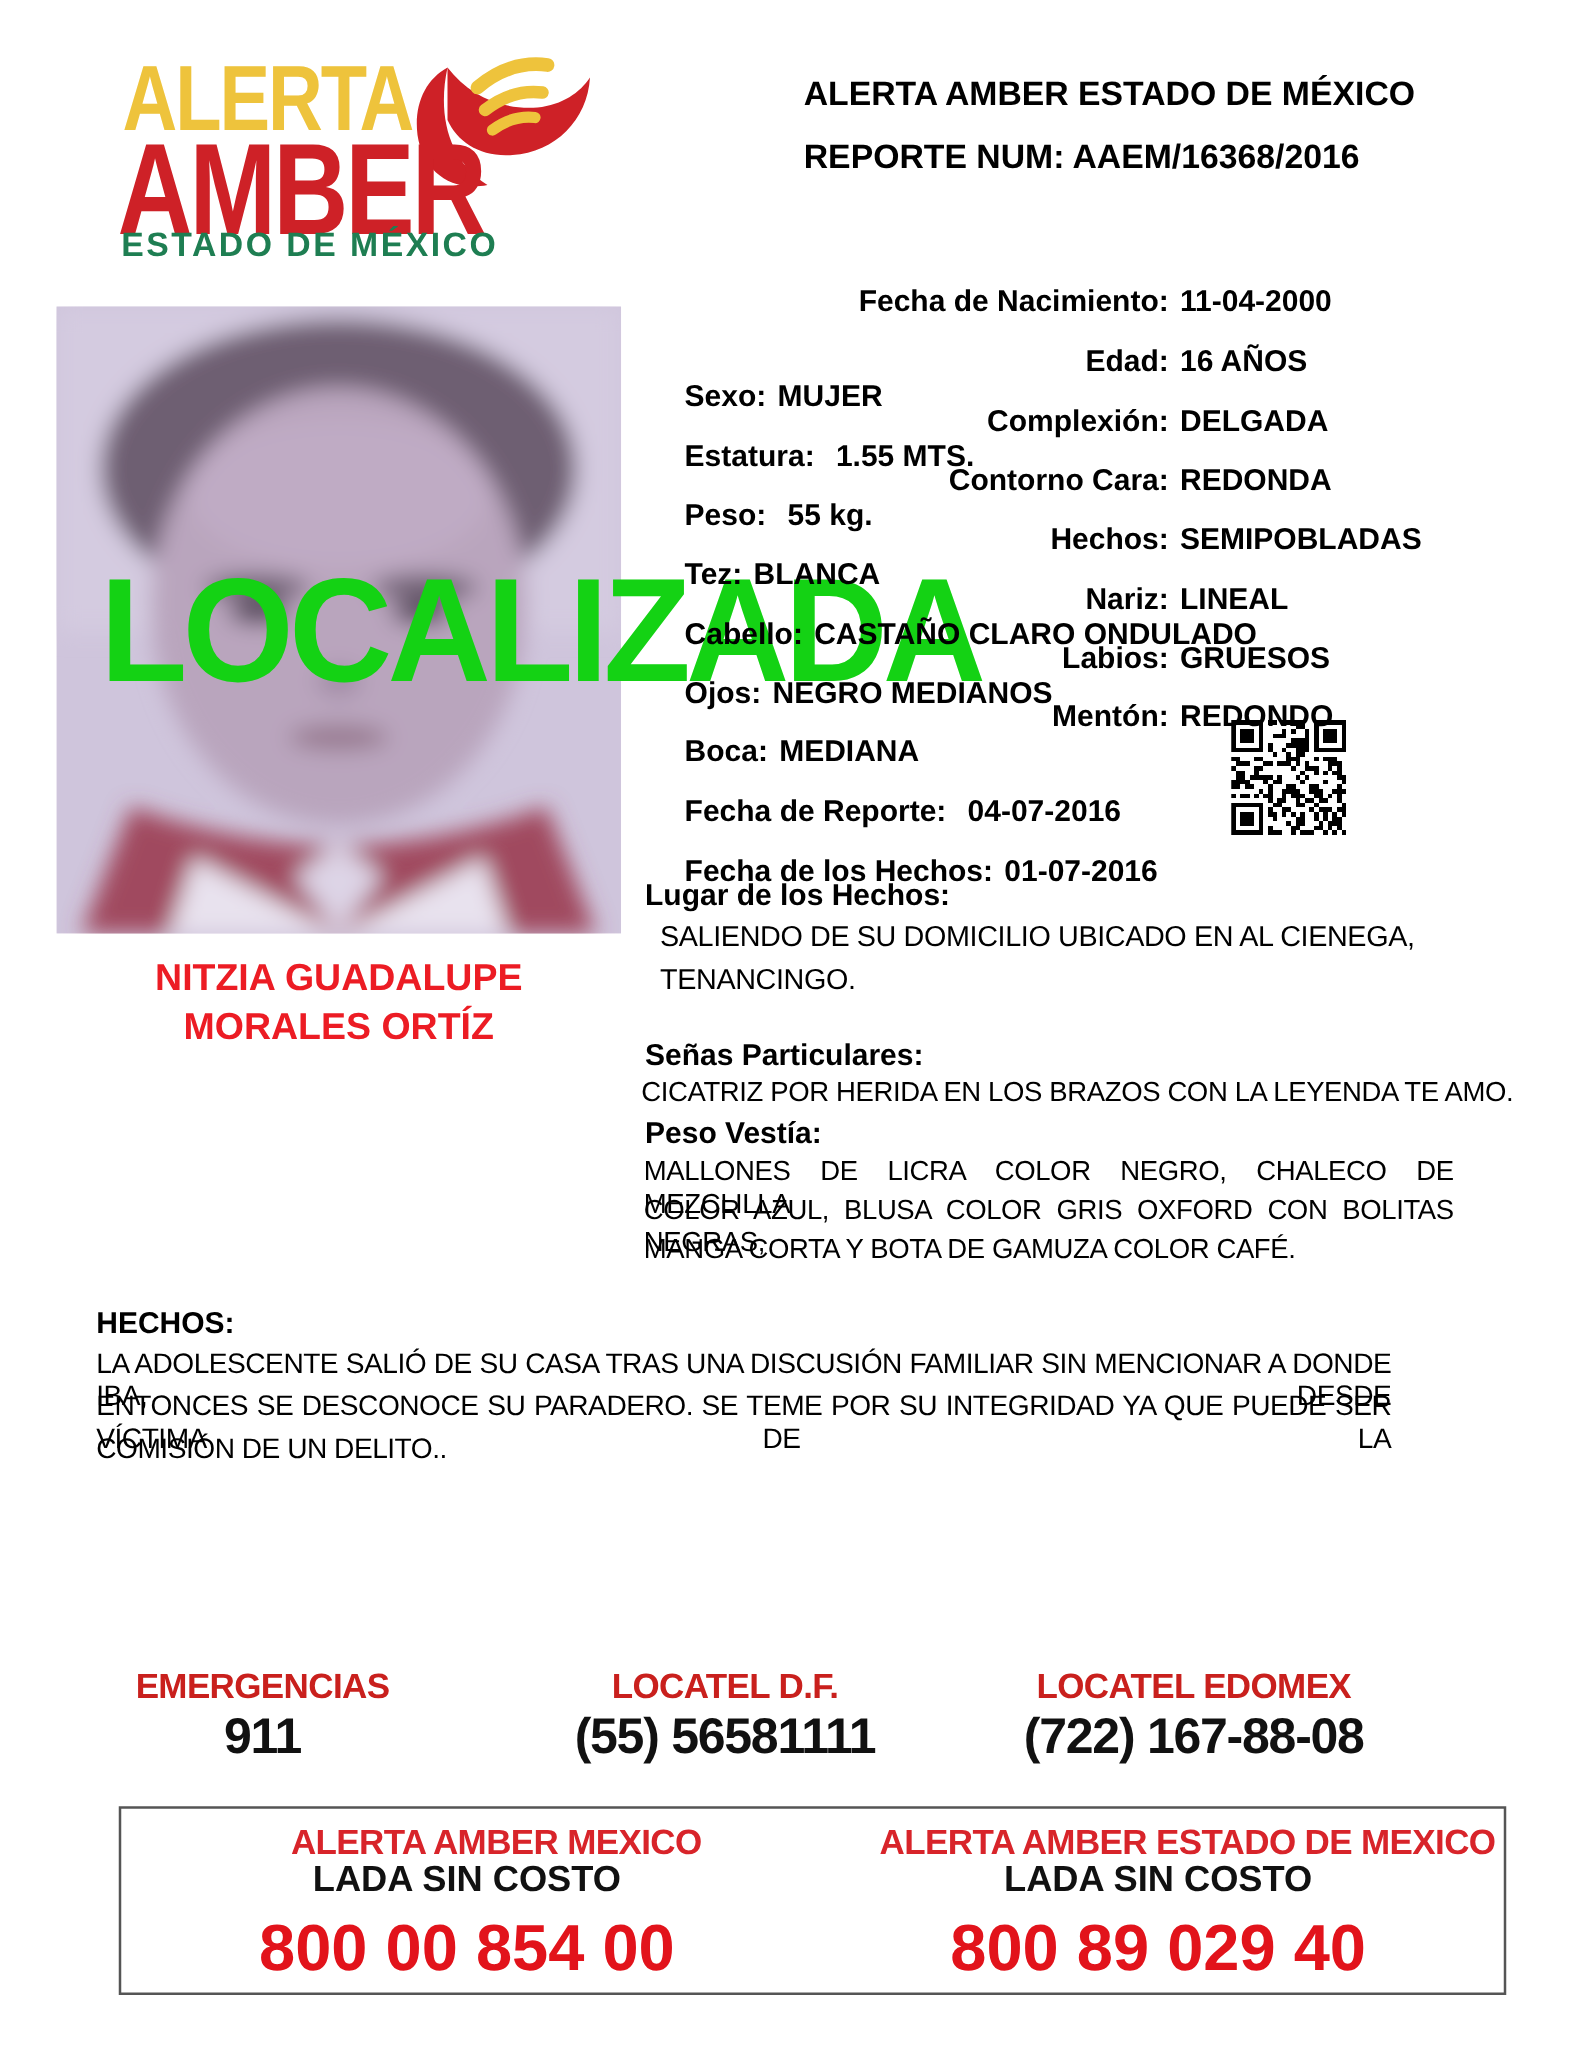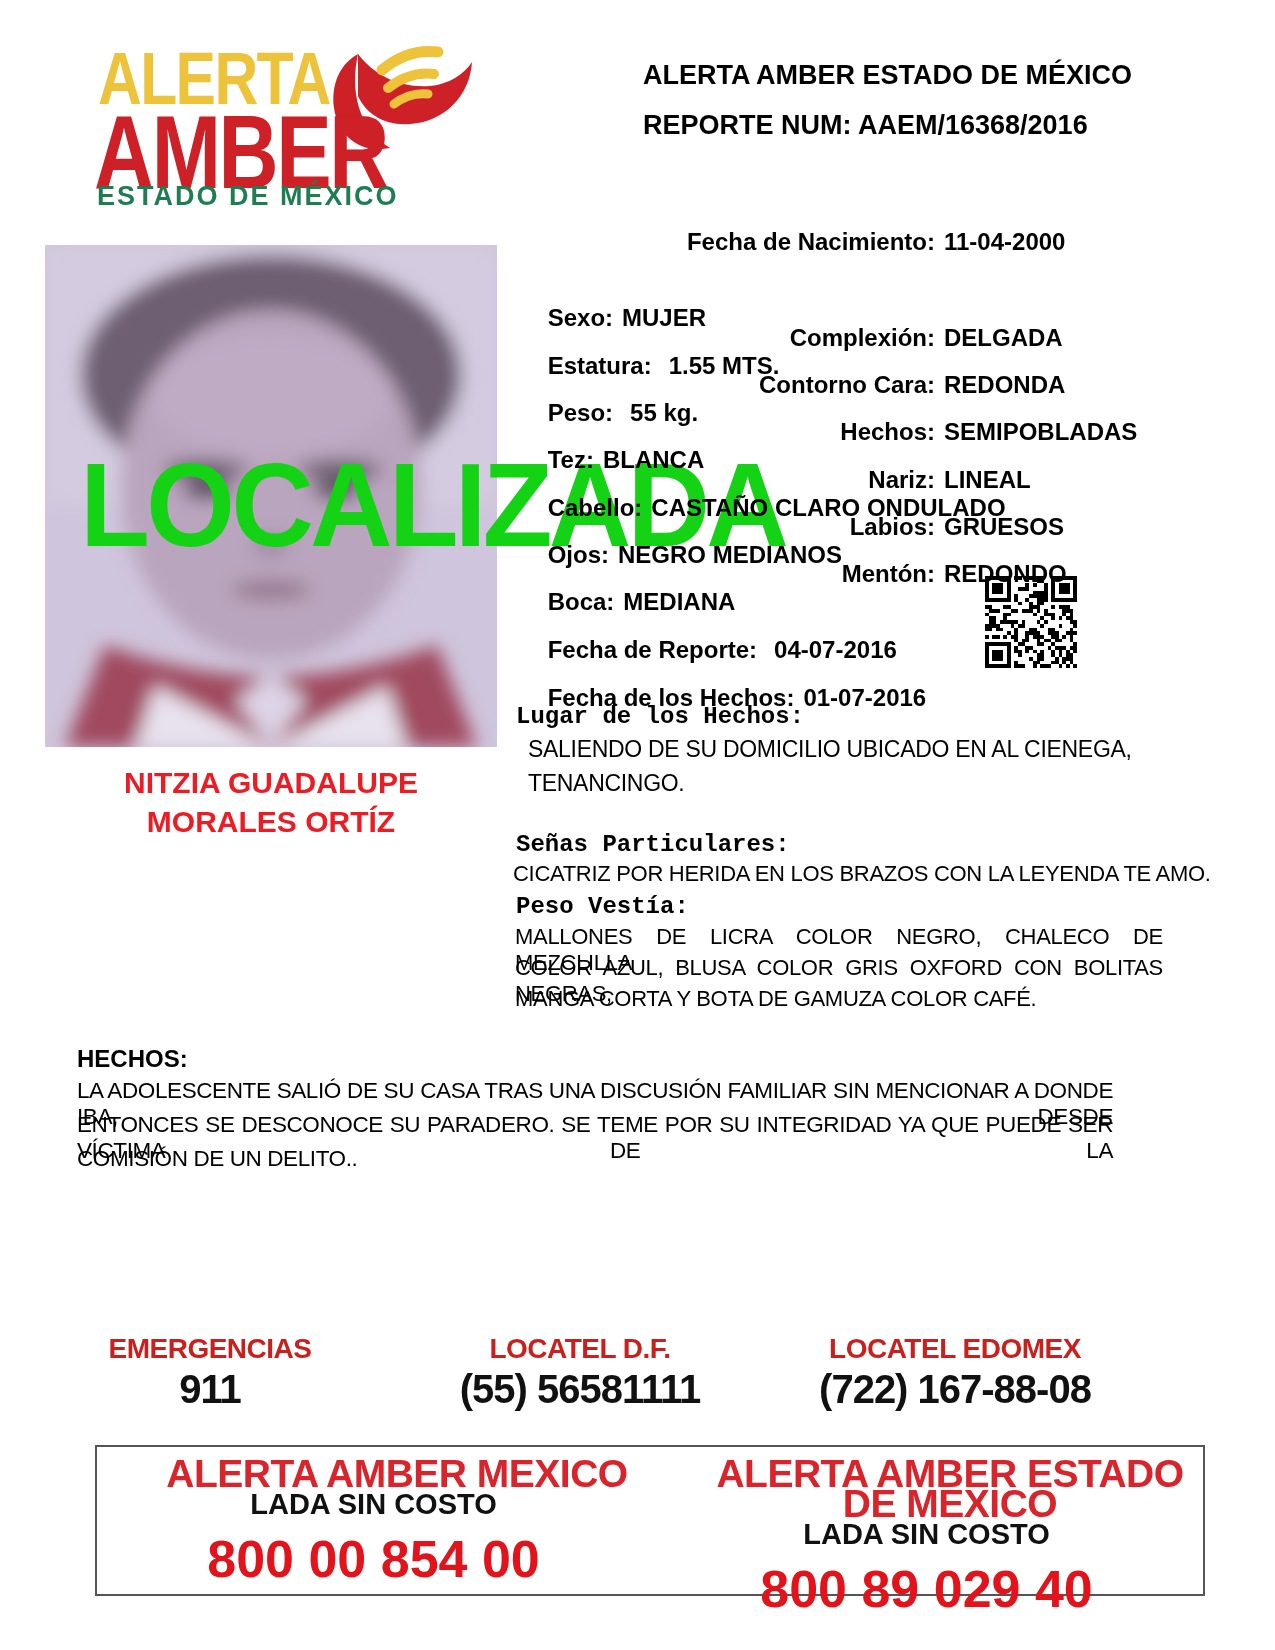--- a/index.html
+++ b/index.html
@@ -24,38 +24,38 @@
   .localizada{position:absolute;left:80px;top:446px;font-size:118px;font-weight:bold;
     color:#14d214;letter-spacing:-4px;line-height:1;z-index:2;transform:scaleX(.97);
     transform-origin:left;white-space:nowrap;}
   
   .row-l{position:absolute;left:521px;font-size:24px;font-weight:bold;white-space:pre;z-index:3;}
   .row-l .val{margin-left:9px;}
   .row-l .g2{margin-left:17px;}
   .row-r{position:absolute;left:0;right:0;font-size:24px;font-weight:bold;z-index:3;height:28px;}
   .row-r .lab{position:absolute;right:340px;white-space:nowrap;}
   .row-r .val{position:absolute;left:944px;white-space:nowrap;}
-  .sec-label{position:absolute;left:516px;font-size:24px;font-weight:bold;z-index:3;font-family:Liberation Mono, monospace;}
+  .sec-label{position:absolute;left:516px;font-size:24px;font-weight:bold;z-index:3;}
   .body-text{position:absolute;font-size:23px;font-weight:normal;letter-spacing:-0.3px;
     white-space:nowrap;z-index:3;}
   .just{white-space:normal;text-align:justify;text-align-last:justify;}
   
   .qr{position:absolute;left:985px;top:576px;z-index:3;}
   
   .hechos-label{position:absolute;left:77px;top:1045px;font-size:24px;font-weight:bold;}
   .hechos-line{position:absolute;left:77px;width:1036px;font-size:22.5px;letter-spacing:-0.4px;}
   
   .em-col{position:absolute;text-align:center;}
   .em-label{color:#c9201d;font-size:28px;font-weight:bold;letter-spacing:-0.5px;}
   .em-number{color:#111;font-size:40px;font-weight:bold;margin-top:2px;letter-spacing:-1px;}
   
   .hotbox{position:absolute;left:95px;top:1445px;width:1106px;height:147px;
     border:2px solid #555;display:flex;}
   .hot-col{flex:1;text-align:center;padding-top:12px;}
-  .hot-title{color:#d8242a;font-size:39px;font-weight:bold;line-height:30px;letter-spacing:-0.5px;padding-left:47px;}
+  .hot-title{color:#d8242a;font-size:28px;font-weight:bold;line-height:30px;letter-spacing:-0.5px;padding-left:47px;}
   .hot-sub{color:#111;font-size:29px;font-weight:bold;line-height:31px;}
   .hot-number{color:#e2131b;font-size:52px;font-weight:bold;margin-top:9px;letter-spacing:0px;text-align:center;}
 </style>
 </head>
 <body>
 
 <div class="page">
 
   <div class="logo-alerta">ALERTA</div>
   <svg class="logo-icon" width="150" height="140" viewBox="0 0 150 140">
@@ -317,20 +317,24 @@
     </svg>
 
   <div class="row-r" style="top:228px">
     <span class="lab">Fecha de Nacimiento:</span>
     <span class="val">11-04-2000</span>
   </div>
 
   <div class="row-l" style="top:276px">
     <span>Sexo:</span><span class="val">MUJER</span>
   </div>
+  <div class="row-r" style="top:276px">
+    <span class="lab">Edad:</span>
+      <span class="val">16 AÑOS</span>
+  </div>
 
   <div class="row-l" style="top:324px">
     <span>Estatura:</span><span class="val g2">1.55 MTS.</span>
   </div>
   <div class="row-r" style="top:324px">
     <span class="lab">Complexión:</span>
       <span class="val">DELGADA</span>
   </div>
 
   <div class="row-l" style="top:371px">

